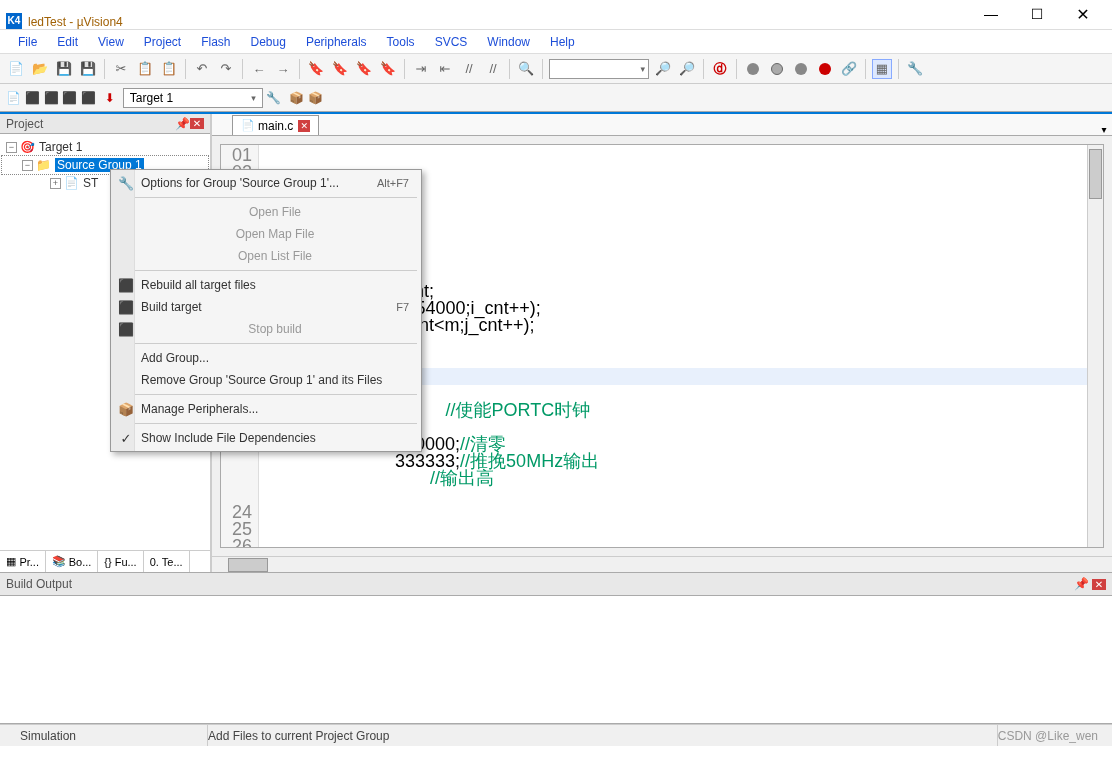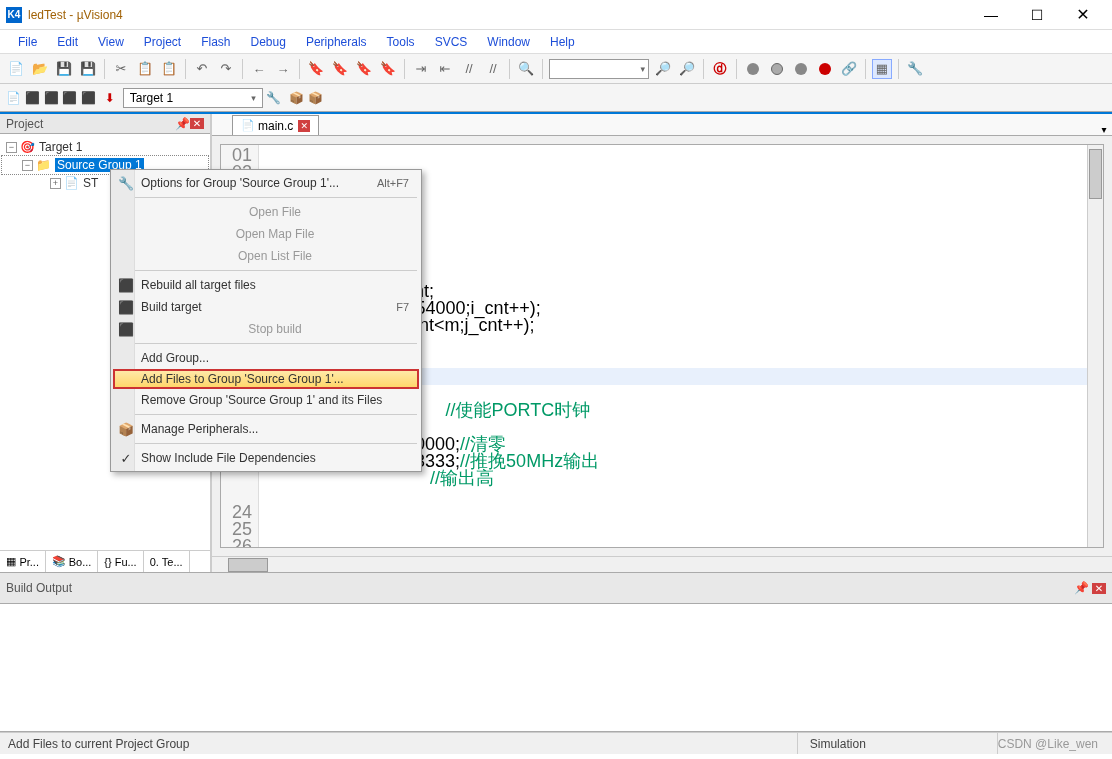--- a/index.html
+++ b/index.html
@@ -1,19 +1,19 @@
 <!DOCTYPE html>
 <html><head>
 <meta charset="utf-8">
 <style>
 * { margin: 0; padding: 0; box-sizing: border-box; font-family: "Segoe UI", Tahoma, sans-serif; }
 body { width: 1112px; height: 759px; background: #fff; overflow: hidden; position: relative; font-size: 12px; }
 
 
-.titlebar { height: 30px; background: #fff; border-bottom: 1px solid #ddd; display: flex; align-items: center; padding: 0 6px; }
+.titlebar { height: 30px; background: #fff; border-bottom: 1px solid #ddd; display: flex; align-items: flex-end; padding: 0 6px; }
 .titlebar .app-icon { width: 16px; height: 16px; background: #0066cc; color: #fff; font-size: 10px; font-weight: bold; text-align: center; line-height: 16px; margin-right: 6px; }
 .titlebar .title { font-size: 12px; color: #a16207; }
 .titlebar .wincontrols { margin-left: auto; display: flex; }
 .titlebar .wincontrols .btn { width: 46px; height: 30px; display: flex; align-items: center; justify-content: center; font-size: 14px; }
 .titlebar .wincontrols .close { font-size: 16px; }
 
 
 .menubar { height: 24px; display: flex; align-items: center; padding: 0 8px; gap: 0; border-bottom: 1px solid #ddd; }
 .menubar .mi { padding: 4px 10px; font-size: 12px; color: #1d4ed8; cursor: default; }
 
@@ -70,21 +70,21 @@
 .ctxmenu { position: absolute; left: 110px; top: 169px; width: 312px; background: #f5f5f5; border: 1px solid #999; box-shadow: 3px 3px 6px rgba(0,0,0,0.3); z-index: 100; padding: 2px; }
 .ctx-row { height: 22px; display: flex; align-items: center; padding-left: 28px; padding-right: 10px; font-size: 12px; color: #333; position: relative; }
 .ctx-row.disabled { color: #999; justify-content: center; }
 .ctx-row .ctx-icon { position: absolute; left: 4px; width: 18px; text-align: center; font-size: 13px; }
 .ctx-row .shortcut { margin-left: auto; color: #666; font-size: 11px; }
 .ctx-sep { height: 1px; background: #ccc; margin: 3px 2px; }
 .ctx-row.highlight { background: linear-gradient(#ffe9a8, #ffd76b); border: 2px solid #cc3333; height: 20px; padding-left:26px; }
 .ctx-icon-col { position:absolute; left:0; top:0; bottom:0; width:24px; background:#eaeaea; border-right:1px solid #ddd;}
 
 
-.build-title { height: 32px; background: #e8e8e8; border-top:1px solid #aaa; border-bottom:1px solid #aaa; display:flex; align-items:center; padding:0 6px; font-size:12px; color:#555;}
+.build-title { height: 24px; background: #e8e8e8; border-top:1px solid #aaa; border-bottom:1px solid #aaa; display:flex; align-items:center; padding:0 6px; font-size:12px; color:#555;}
 .build-body { height: 128px; background:#fff; border-bottom:1px solid #aaa; }
 
 
 .statusbar { height: 22px; background: #f0f0f0; border-top:1px solid #ccc; display:flex; align-items:center; font-size:12px; color:#444; padding:0 8px;}
 .statusbar .cell { padding: 0 12px; border-right:1px solid #ccc; height:100%; display:flex; align-items:center;}
 .statusbar .right { margin-left:auto; color:#999; padding-right:6px;}
 .statusbar .first { border-left:none; padding-left:0;}
 .sel-frame { border:1px solid #88aaff; background:#dde8ff; padding:1px 2px; }
 
 .scroll-v { position:absolute; right:0; top:0; bottom:0; width:16px; background:#f0f0f0; border-left:1px solid #ccc;}
@@ -308,22 +308,22 @@
 </div>
 
 <div class="build-title">
   <span>Build Output</span>
   <span class="pin" style="margin-left:auto;">📌</span>
   <span class="x" style="width:14px;text-align:center;background:#d04040;color:#fff;font-size:10px;margin-left:3px;">✕</span>
 </div>
 <div class="build-body"></div>
 
 <div class="statusbar">
+  <div class="cell" style="width:200px;">Simulation</div>
   <div class="cell first" style="flex:1;">Add Files to current Project Group</div>
-  <div class="cell" style="width:200px;">Simulation</div>
   <div class="right">CSDN @Like_wen</div>
 </div>
 
 <div class="ctxmenu">
   <div class="ctx-icon-col"></div>
   <div id="ctx-container">
       <div class="ctx-row">
         <span class="ctx-icon">🔧</span>
         <span>Options for Group 'Source Group 1'...</span>
         <span class="shortcut">Alt+F7</span>
@@ -349,23 +349,20 @@
         <span class="shortcut">F7</span>
       </div>
       <div class="ctx-row disabled">
         <span class="ctx-icon">⬛</span>
         <span>Stop build</span>
       </div>
       <div class="ctx-sep"></div>
       <div class="ctx-row">
         <span>Add Group...</span>
       </div>
-      <div class="ctx-row highlight">
-        <span>Add Files to Group 'Source Group 1'...</span>
-      </div>
       <div class="ctx-row">
         <span>Remove Group 'Source Group 1' and its Files</span>
       </div>
       <div class="ctx-sep"></div>
       <div class="ctx-row">
         <span class="ctx-icon">📦</span>
         <span>Manage Peripherals...</span>
       </div>
       <div class="ctx-sep"></div>
       <div class="ctx-row">

